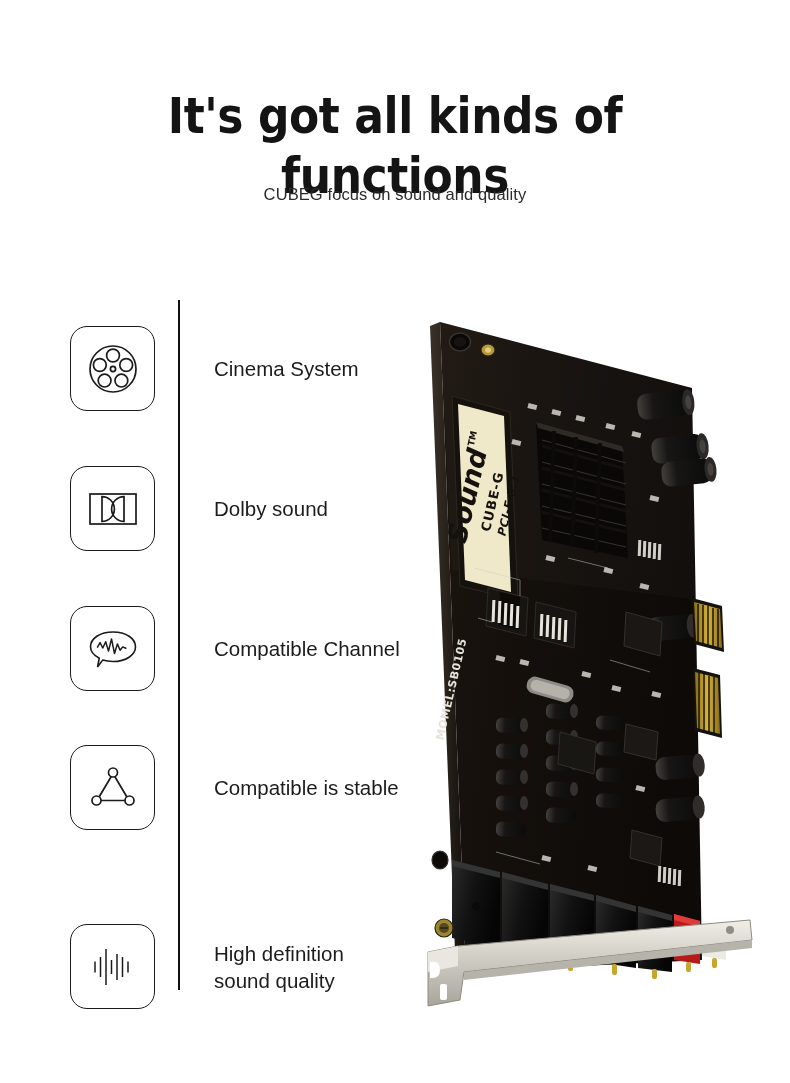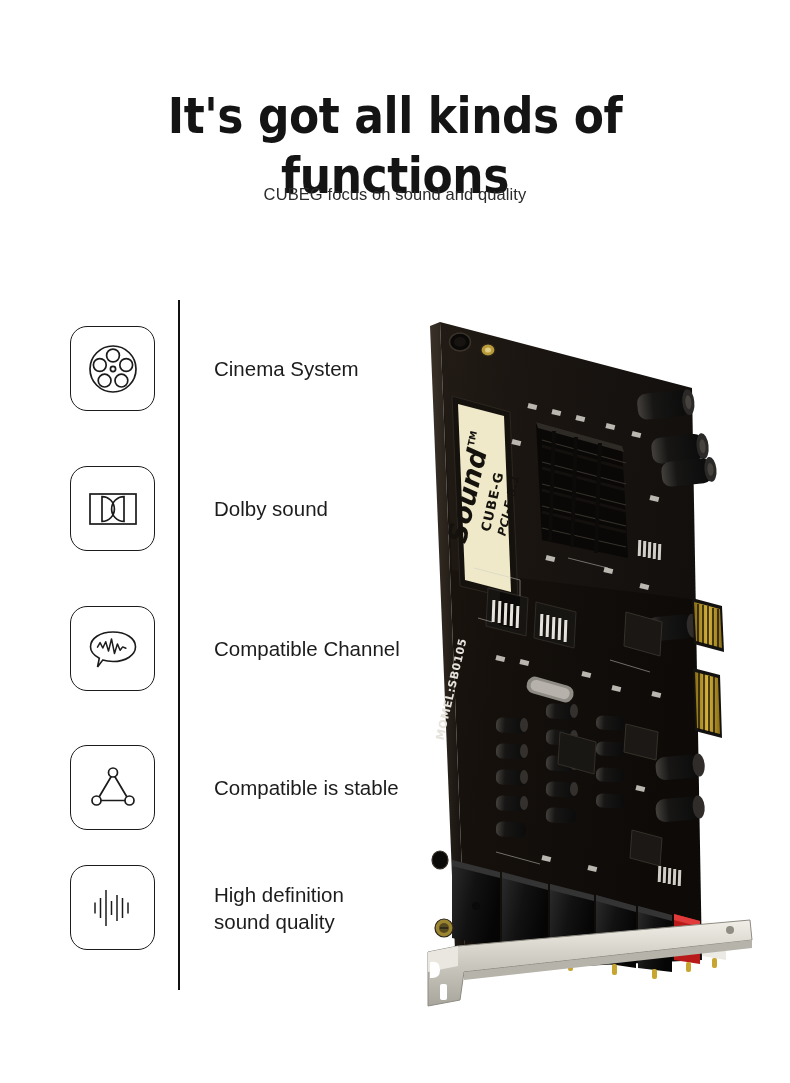--- a/index.html
+++ b/index.html
@@ -38,21 +38,21 @@
     background: #111;
   }
 
   
   .features { position: absolute; left: 0; top: 0; width: 440px; height: 1083px; }
   .feature-row { position: absolute; left: 70px; width: 370px; height: 92px; }
   .feature-row.r0 { top: 326px; padding-left: 35px; }
   .feature-row.r1 { top: 466px; }
   .feature-row.r2 { top: 606px; }
   .feature-row.r3 { top: 745px; }
-  .feature-row.r4 { top: 865px; }
+  .feature-row.r4 { top: 924px; }
 
   .icon-box {
     position: absolute; left: 0; top: 0;
     width: 85px; height: 85px;
     border: 1.6px solid #1b1b1b;
     border-radius: 17px;
     background: #fff;
     display: flex; align-items: center; justify-content: center;
   }
   .icon-box svg { display: block; }

